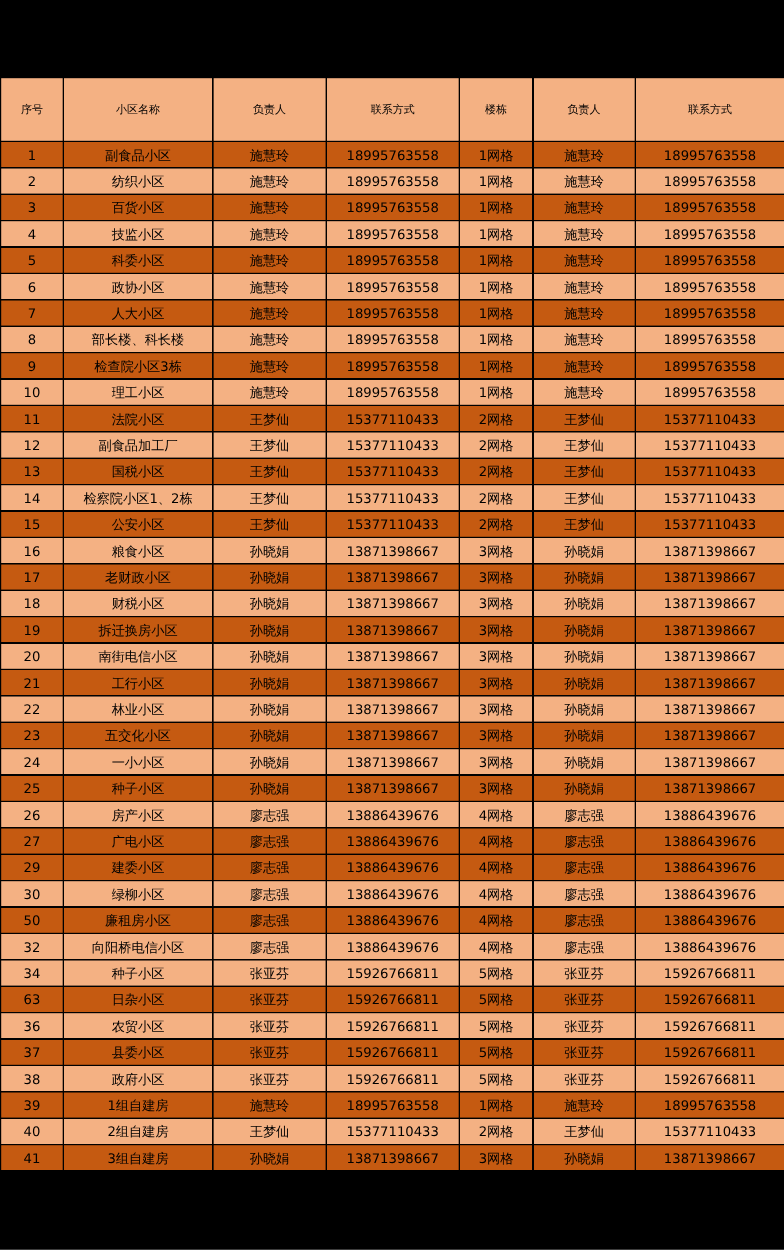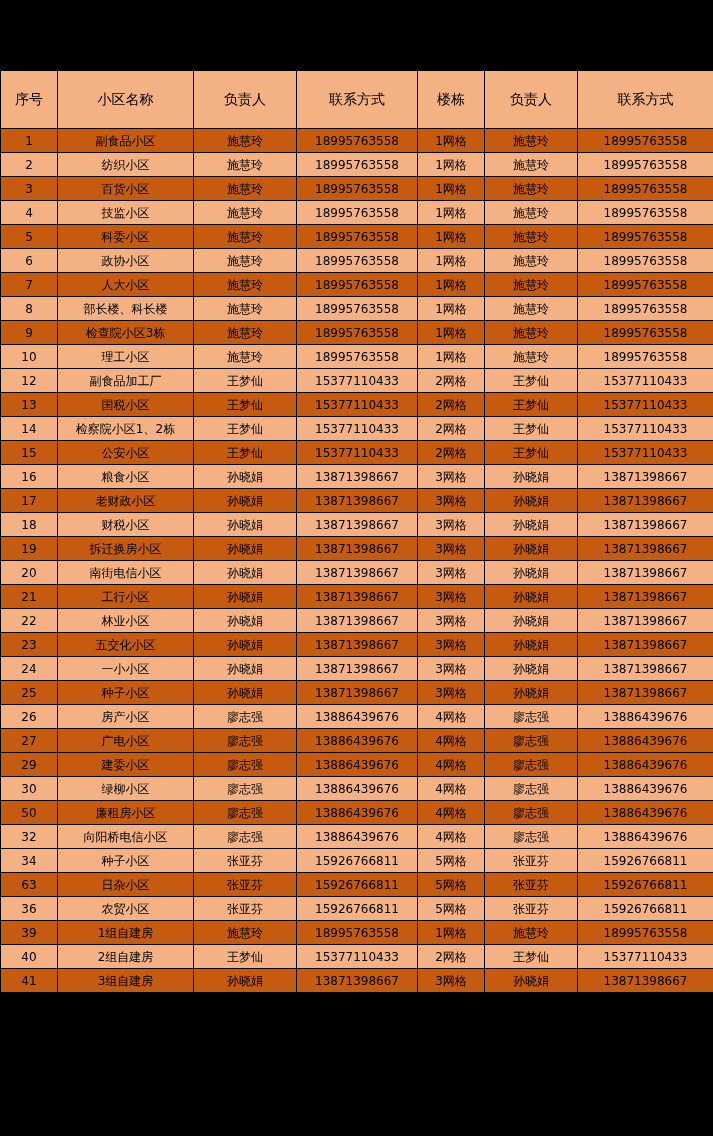--- a/index.html
+++ b/index.html
@@ -28,21 +28,21 @@
     vertical-align: middle;
     color: #000000;
     padding: 0;
     overflow: hidden;
     white-space: nowrap;
   }
   table.contact-table th {
     height: 57px;
     background: #F4B183;
     font-weight: normal;
-    font-size: 14px;
+    font-size: 10px;
   }
   table.contact-table td {
     height: 23px;
     font-size: 12px;
     line-height: 1;
   }
   tr.row-dark  td { background: #C55A11; }
   tr.row-light td { background: #F4B183; }
 </style>
 </head>
@@ -155,20 +155,29 @@
         </tr>
         <tr class="row-light">
           <td>10</td>
           <td>理工小区</td>
           <td>施慧玲</td>
           <td>18995763558</td>
           <td>1网格</td>
           <td>施慧玲</td>
           <td>18995763558</td>
         </tr>
+        <tr class="row-dark">
+          <td>11</td>
+          <td>法院小区</td>
+          <td>王梦仙</td>
+          <td>15377110433</td>
+          <td>2网格</td>
+          <td>王梦仙</td>
+          <td>15377110433</td>
+        </tr>
         <tr class="row-light">
           <td>12</td>
           <td>副食品加工厂</td>
           <td>王梦仙</td>
           <td>15377110433</td>
           <td>2网格</td>
           <td>王梦仙</td>
           <td>15377110433</td>
         </tr>
         <tr class="row-dark">
@@ -356,20 +365,38 @@
           <td>日杂小区</td>
           <td>张亚芬</td>
           <td>15926766811</td>
           <td>5网格</td>
           <td>张亚芬</td>
           <td>15926766811</td>
         </tr>
         <tr class="row-light">
           <td>36</td>
           <td>农贸小区</td>
+          <td>张亚芬</td>
+          <td>15926766811</td>
+          <td>5网格</td>
+          <td>张亚芬</td>
+          <td>15926766811</td>
+        </tr>
+        <tr class="row-dark">
+          <td>37</td>
+          <td>县委小区</td>
+          <td>张亚芬</td>
+          <td>15926766811</td>
+          <td>5网格</td>
+          <td>张亚芬</td>
+          <td>15926766811</td>
+        </tr>
+        <tr class="row-light">
+          <td>38</td>
+          <td>政府小区</td>
           <td>张亚芬</td>
           <td>15926766811</td>
           <td>5网格</td>
           <td>张亚芬</td>
           <td>15926766811</td>
         </tr>
         <tr class="row-dark">
           <td>39</td>
           <td>1组自建房</td>
           <td>施慧玲</td>

